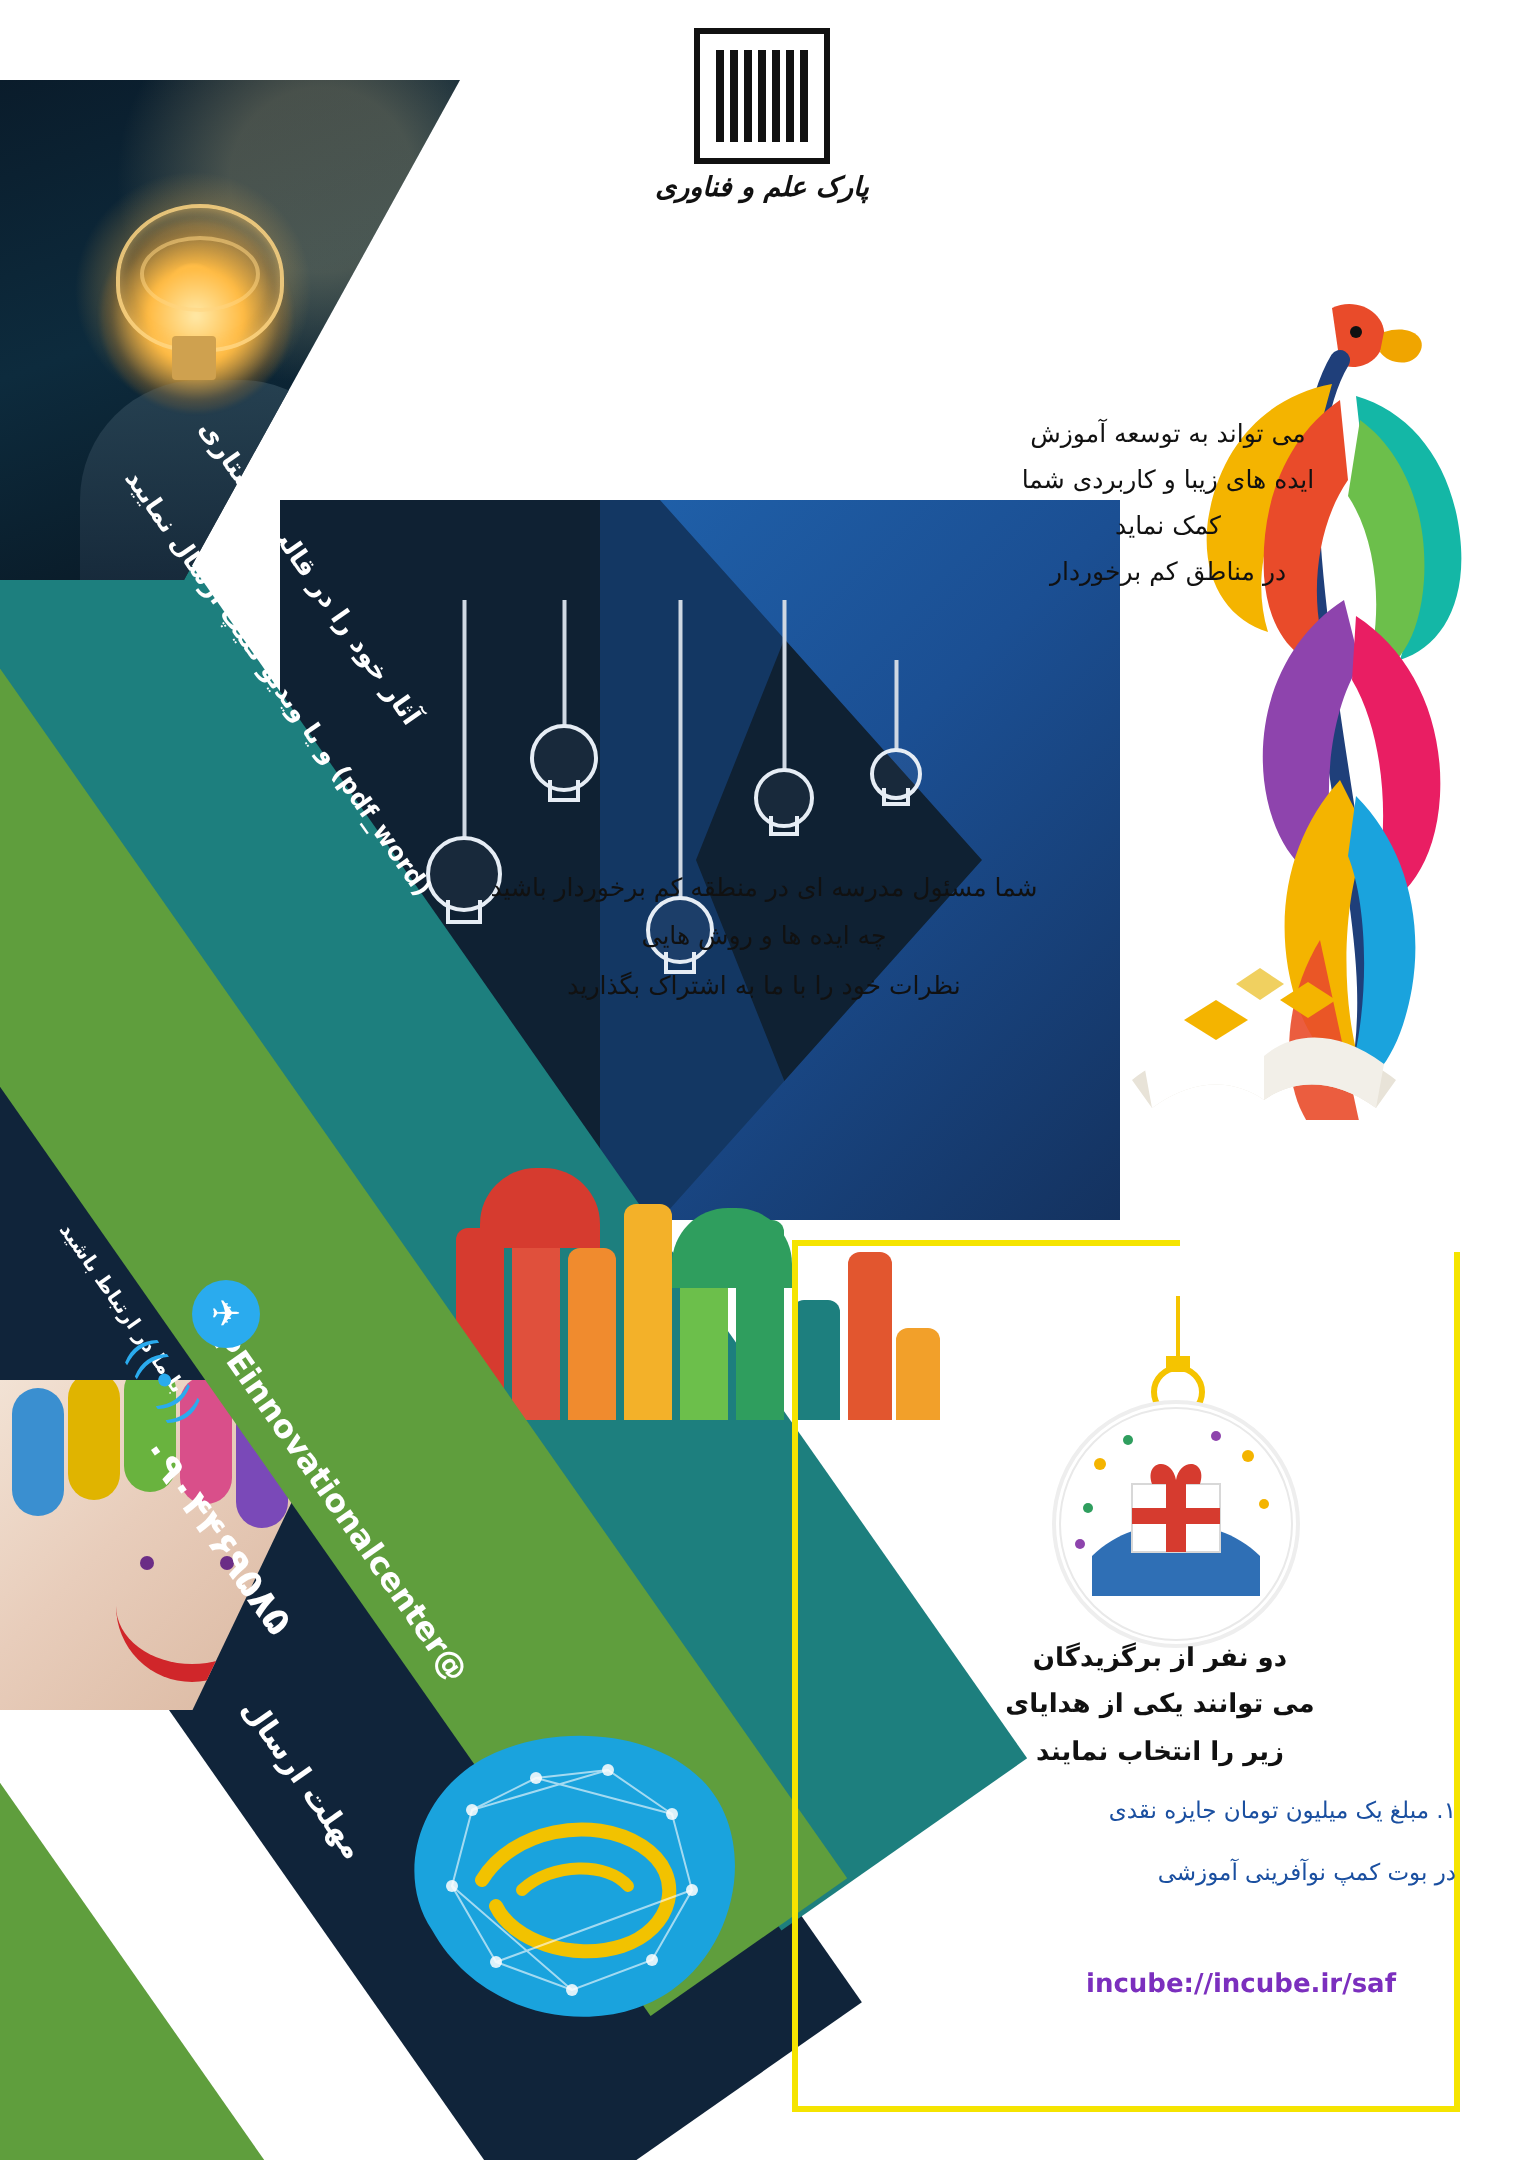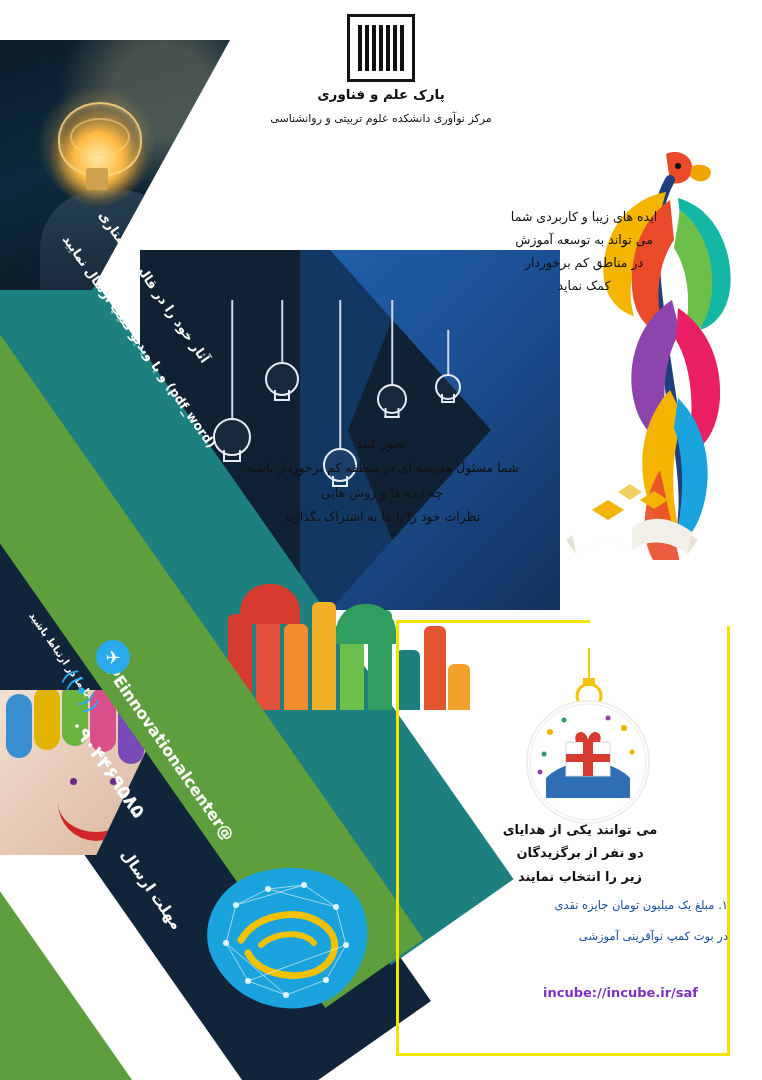--- a/index.html
+++ b/index.html
@@ -161,21 +161,21 @@
     display:flex;align-items:center;justify-content:center;
     background:#fff;
   }
   .uni-logo .inner{
     width:46px;height:46px;background:
       repeating-linear-gradient(90deg,#111 0 4px,#fff 4px 7px);
   }
 
   .head-title{
     position:absolute;right:0;left:0;top:86px;text-align:center;z-index:8;
-    font-size:13.5px;font-weight:bold;color:#111;
+    font-size:13.5px;font-weight:bold;color:#111;font-style:italic;
   }
   .head-sub{
     position:absolute;right:0;left:0;top:112px;text-align:center;z-index:8;
     font-size:11px;color:#111;
   }
 
   .intro-block{
     position:absolute;right:28px;top:205px;width:300px;z-index:8;
     text-align:center;font-size:12.5px;line-height:1.85;color:#111;
   }
@@ -399,51 +399,49 @@
           <circle cx="80" cy="16" r="2.5"></circle>
           <circle cx="12" cy="70" r="2.5"></circle>
         </g>
     </svg>
   </div>
 
   <div class="uni-logo">
     <div class="inner"></div>
   </div>
   <div class="head-title">پارک علم و فناوری</div>
-  <div class="head-sub">مرکز نوآوری دانشکده علوم تربیتی و روانشناسی</div>
 
   <div class="intro-block">
+    <div>می تواند به توسعه آموزش</div>
     <div>ایده های زیبا و کاربردی شما</div>
-    <div>می تواند به توسعه آموزش</div>
+    <div>کمک نماید</div>
     <div>در مناطق کم برخوردار</div>
-    <div>کمک نماید</div>
   </div>
 
   <div class="imagine-block">
-    <div>تصور کنید</div>
     <div>شما مسئول مدرسه ای در منطقه کم برخوردار باشید</div>
     <div>چه ایده ها و روش هایی</div>
     <div>نظرات خود را با ما به اشتراک بگذارید</div>
   </div>
 
   <div class="rot-text rt1">آثار خود را در قالب نوشتاری</div>
   <div class="rot-text rt2">(pdf_word) و یا ویدیو کلیپ ارسال نمایید</div>
 
   <div class="rot-text rt-contact">با ما در ارتباط باشید</div>
   <div class="tg-icon">✈</div>
   <div class="wifi-icon">((•))</div>
   <div class="rot-text rt-handle">@PEinnovationalcenter</div>
   <div class="rot-text rt-phone">۰۹۰۴۴۶۹۵۸۵</div>
 
   <div class="rot-text rt-deadline1">مهلت ارسال</div>
   <div class="rot-text rt-deadline2">۲۴ اردیبهشت ماه</div>
 
   <div class="prize-block">
+    <div>دو نفر از برگزیدگان</div>
     <div>می توانند یکی از هدایای</div>
-    <div>دو نفر از برگزیدگان</div>
     <div>زیر را انتخاب نمایند</div>
   </div>
   <div class="prize-items">
     <div class="it">۱.  مبلغ یک میلیون تومان جایزه نقدی</div>
     <div>در بوت کمپ نوآفرینی آموزشی</div>
   </div>
   <div class="link">incube://incube.ir/saf</div>
 
 </div>
 

